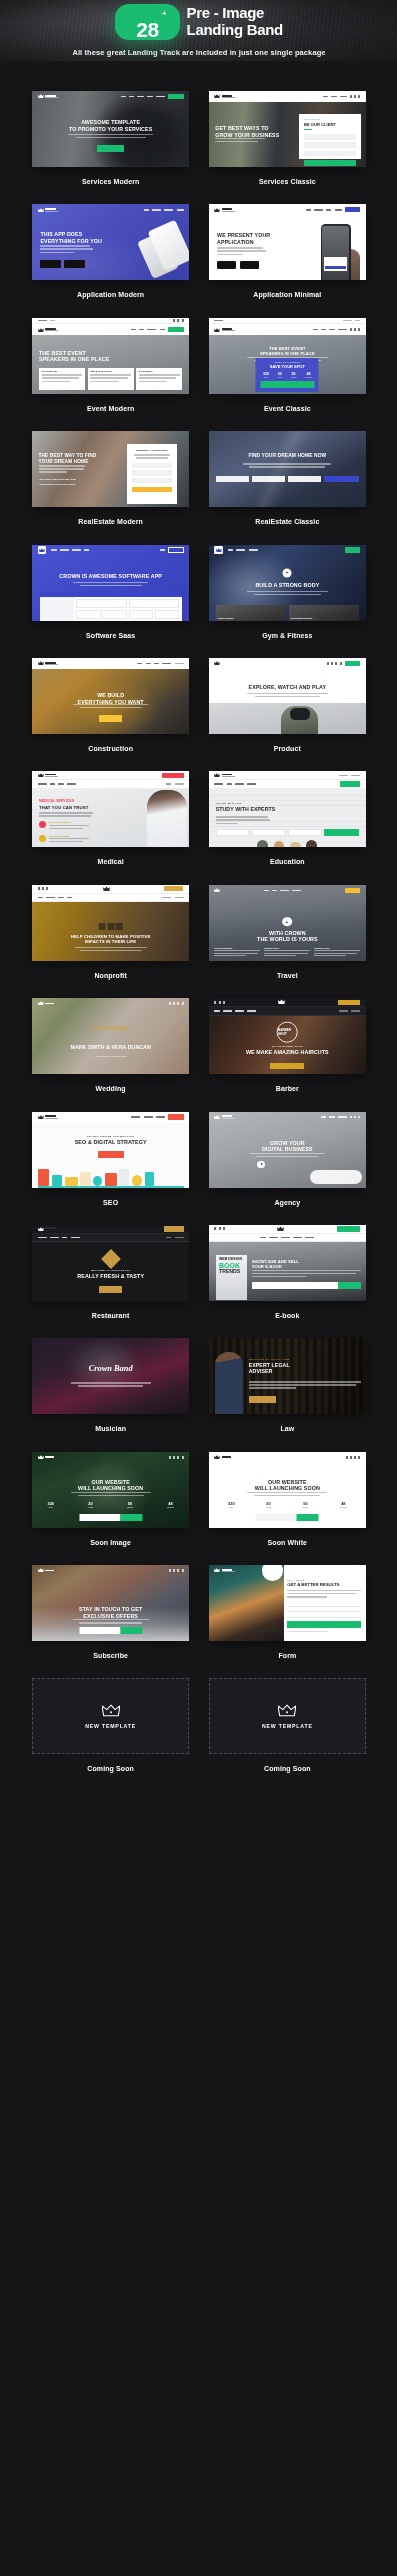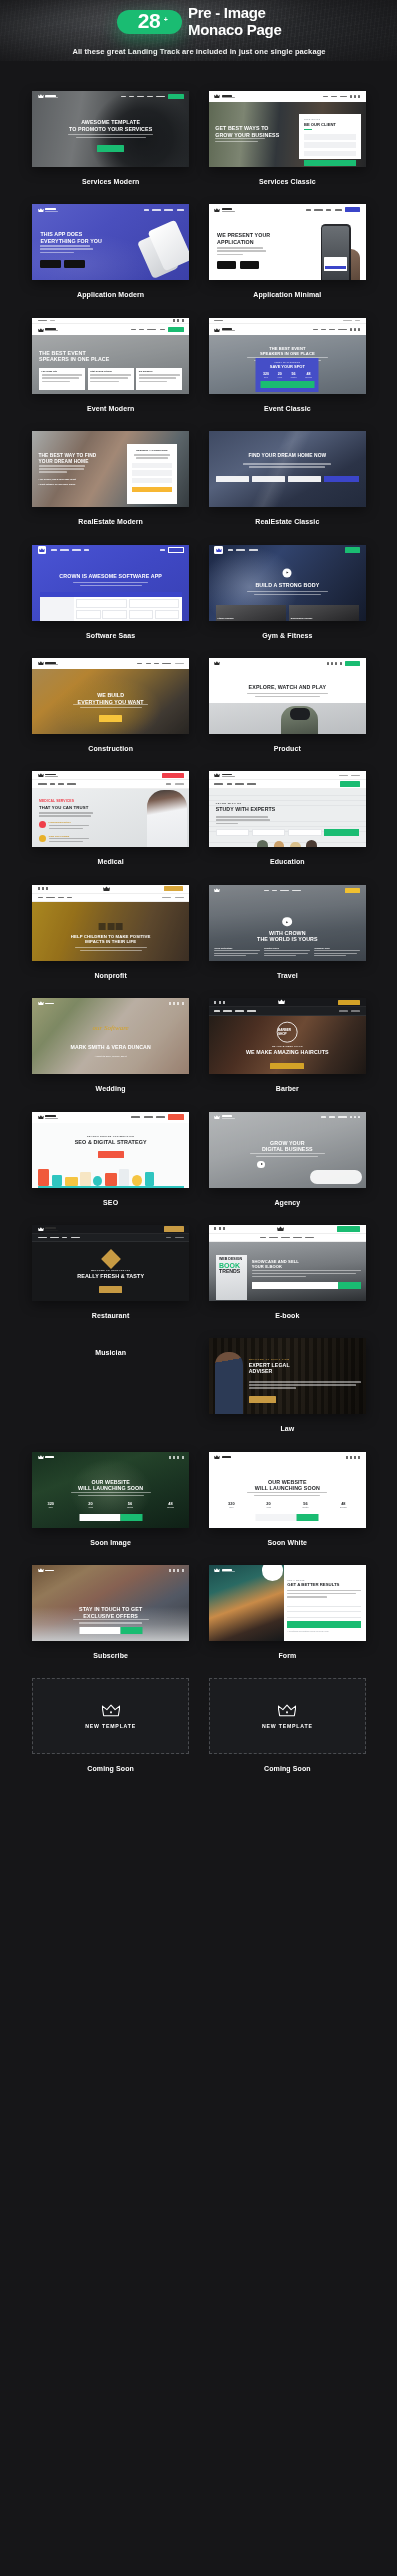--- a/index.html
+++ b/index.html
@@ -40,22 +40,22 @@
   .hero-inner {
     position: relative;
     display: flex; flex-direction: column; align-items: center; justify-content: center;
     height: 100%;
   }
   .hero-top { display: flex; align-items: center; gap: 6.5px; }
   .count-badge {
     position: relative;
     background: #1abc72;
     border-radius: 14px;
-    width: 65px; height: 24px;
-    display: flex; align-items: flex-start; justify-content: center;
+    width: 65px; height: 36px;
+    display: flex; align-items: flex-end; justify-content: center;
     box-shadow: 0 6.5px 17px rgba(26,188,114,0.42);
   }
   .count-badge .num {
     font-size: 21px; font-weight: 700; letter-spacing: -0.3px; line-height: 1;
     color: #ffffff;
   }
   .count-badge .plus {
     position: absolute; top: 6.5px; right: 13.6px;
     font-size: 7px; font-weight: 700; color: #ffffff;
   }
@@ -176,21 +176,21 @@
   <div class="hero-bg"></div>
   <div class="hero-vig"></div>
   <div class="hero-inner">
     <div class="hero-top">
       <div class="count-badge">
         <span class="num">28</span>
         <span class="plus">+</span>
       </div>
       <div class="hero-title">
         <span class="l1">Pre - Image</span>
-        <span class="l2">Monaco Page</span>
+        <span class="l2">Landing Band</span>
       </div>
     </div>
     <div class="hero-sub">All these great Landing Track are included in just one single package</div>
   </div>
 </div>
 
 <div class="grid">
 
   <div class="cell">
     <div class="card-shot">
@@ -938,21 +938,21 @@
               <i style="height:1.4px;width:9px"></i>
             </span>
         </div>
         <span class="socials">
             <i></i>
             <i></i>
             <i></i>
             <i></i>
           </span>
       </div>
-      <div style="position:absolute;left:0;right:0;top:26px;text-align:center;z-index:6;font-size:7px;font-style:italic;color:#d3a227;font-family:'Liberation Serif',serif;">our Software</div>
+      <div style="position:absolute;left:0;right:0;top:26px;text-align:center;z-index:6;font-size:7px;font-style:italic;color:#d3a227;font-family:'Liberation Serif',serif;">our Wedding</div>
       <div class="heroline center" style="top:46px;">
         <div class="htitle" style="font-size:5.2px">MARK SMITH &amp; VERA DUNCAN</div>
       </div>
       <div style="position:absolute;left:0;right:0;top:57px;text-align:center;font-size:2.2px;color:#fff;z-index:6">August 9th 2018, Monaco, Egypt</div>
     </div>
     <div class="card-label">Wedding</div>
   </div>
 
   <div class="cell">
     <div class="card-shot">
@@ -1154,20 +1154,30 @@
         </div>
       <div style="position:absolute;left:43px;right:5.2px;top:57px;display:flex;z-index:6">
         <div style="flex:1;background:#fff;height:7px"></div>
         <div style="width:23px;background:#1abc72;height:7px"></div>
       </div>
     </div>
     <div class="card-label">E-book</div>
   </div>
 
   <div class="cell">
+    <div class="card-shot">
+      <div class="img-layer" style="background:linear-gradient(160deg,#2a2230 0%,#3c2436 32%,#7d2546 58%,#3a2030 80%,#1b161f 100%);"></div>
+      <div class="img-layer" style="background:radial-gradient(ellipse 34% 52% at 46% 36%, rgba(210,215,220,0.30), rgba(0,0,0,0) 72%);"></div>
+      <div class="ov" style="background:rgba(20,16,22,0.26)"></div>
+      <div style="position:absolute;left:0;right:0;top:26px;text-align:center;z-index:6;font-size:8.4px;font-style:italic;font-weight:700;color:#fff;font-family:'Liberation Serif',serif;">Crown Band</div>
+      <div class="heroline center para" style="top:44px;">
+          <i style="width:80px"></i>
+          <i style="width:65px"></i>
+        </div>
+    </div>
     <div class="card-label">Musician</div>
   </div>
 
   <div class="cell">
     <div class="card-shot">
       <div class="img-layer" style="background:repeating-linear-gradient(90deg,#2a241c 0 3.9px,#1a1610 3.9px 7.7px);"></div>
       <div class="img-layer" style="background:linear-gradient(100deg, rgba(0,0,0,0.35) 0%, rgba(0,0,0,0.1) 45%, rgba(0,0,0,0.55) 100%);"></div>
       <div style="position:absolute;left:6.5px;bottom:0;width:28px;height:62px;background:linear-gradient(170deg,#6e4f3c 0 16%,#2c3a55 16% 100%);border-radius:13px 13px 0 0;z-index:5"></div>
       <div class="heroline" style="top:19.4px;left:40px;right:5.2px;text-align:left;z-index:6">
         <div class="hkicker" style="color:#c79a43;font-size:2.2px">WELCOME TO RIGHT FIRM</div>

